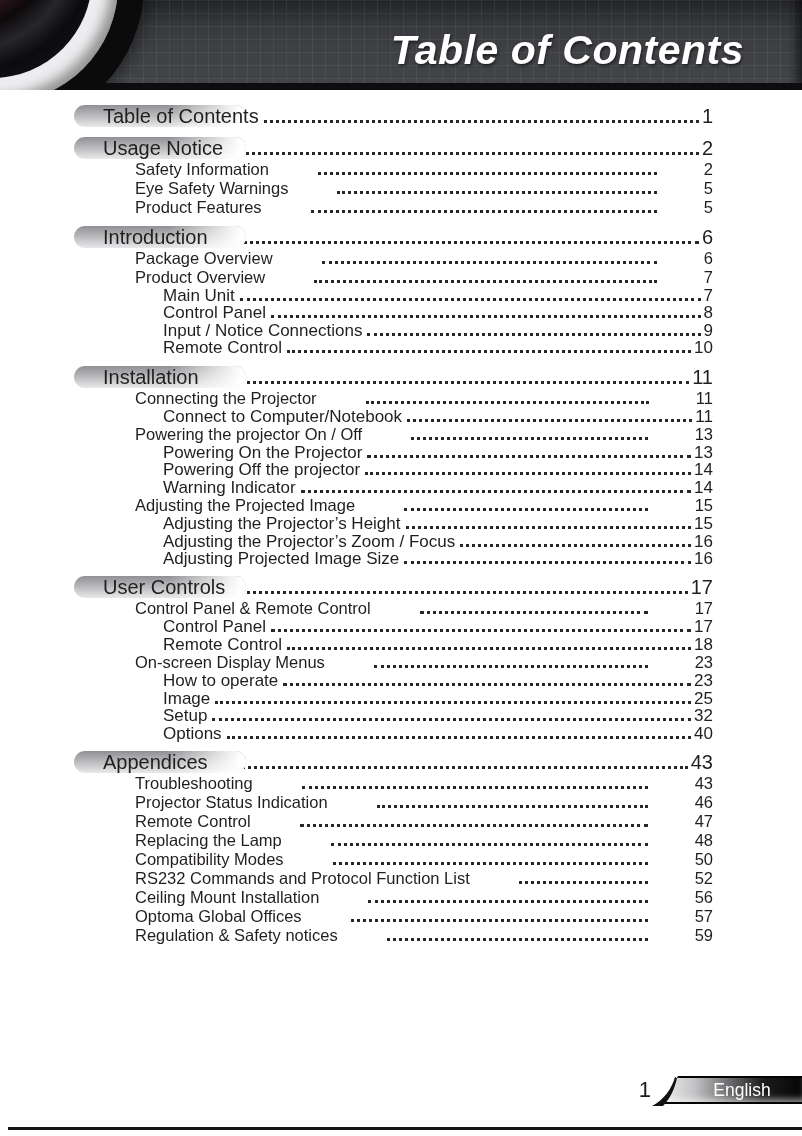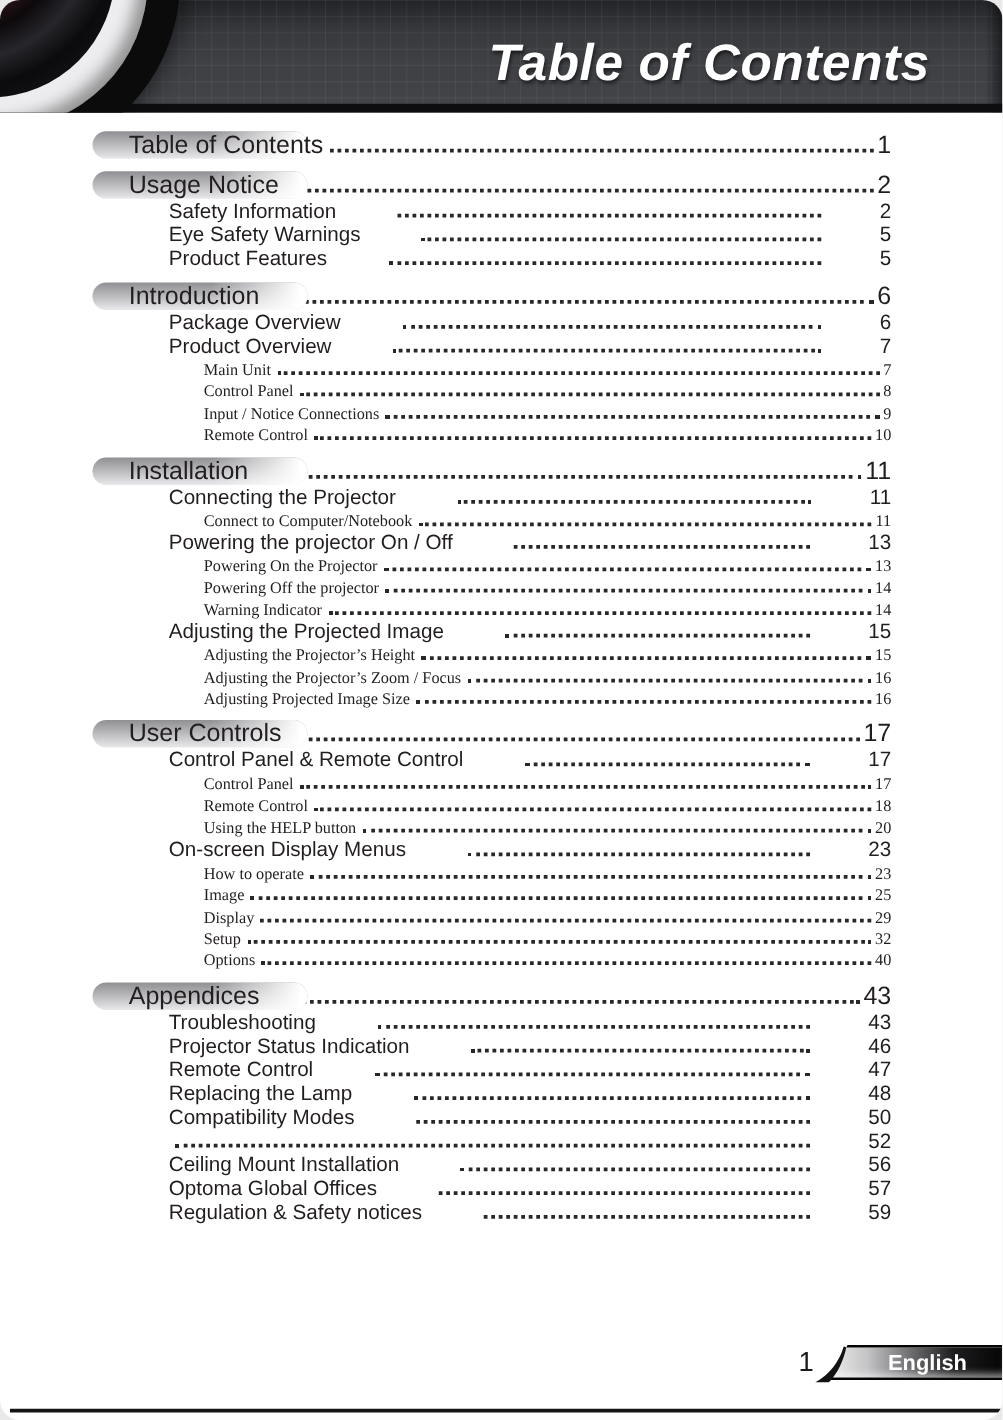--- a/index.html
+++ b/index.html
@@ -1,17 +1,17 @@
 <!DOCTYPE html>
 <html><head>
 <meta charset="utf-8">
 <style>
   html,body { margin:0; padding:0; }
   body { font-family:"Liberation Sans","DejaVu Sans",sans-serif; background:#e9e9e9; }
-  .page { position:relative; width:802px; height:1136px; background:#ffffff; overflow:hidden; margin:0 auto;border-radius:16px; }
+  .page { position:relative; width:802px; height:1136px; background:#ffffff; overflow:hidden; margin:0 auto; }
 
   
   .header {
     position:absolute; left:0; top:0; width:802px; height:90px;
     background:
       linear-gradient(to right, rgba(255,255,255,0.055) 1px, transparent 1px),
       linear-gradient(to bottom, rgba(255,255,255,0.055) 1px, transparent 1px),
       linear-gradient(to bottom, #232427 0%, #37393c 28%, #3e4044 55%, #434549 100%);
     background-size:13px 13px, 13px 13px, 100% 100%;
   }
@@ -46,21 +46,21 @@
   .toc { position:absolute; left:79px; top:96px; width:634px; color:#221e1f; }
   .toc-row { display:flex; align-items:baseline; position:relative; }
   .toc-row .lab { position:relative; z-index:1; white-space:nowrap; }
   .toc-row .pg  { position:relative; z-index:1; }
   .leader {
     flex:1 1 auto; min-width:10px; height:3px; margin:0 3px 0 5px;
     border-bottom:3px dotted #2b2728; align-self:baseline;
   }
   .lvl1 { font-size:20px;   line-height:23px;   margin-top:9px; }
   .lvl2 { font-size:16.5px; line-height:19px;   padding-left:56px;gap:44px; }
-  .lvl3 { font-size:13px; line-height:17.4px; padding-left:84px;font-family:Liberation Serif, serif; }
+  .lvl3 { font-size:17px; line-height:17.4px; padding-left:84px; }
   .lvl1 { padding-left:24px; }
   .pill {
     position:absolute; left:-5px; top:0; width:172px; height:22px; border-radius:11px;
     background:linear-gradient(to bottom, #909094 0%, #b7b7ba 45%, #e9e9ec 100%);
     z-index:0;
   }
   .pill::after {
     content:""; position:absolute; inset:0; border-radius:11px;
     background:linear-gradient(to right, rgba(255,255,255,0) 55%, #ffffff 97%);
   }
@@ -70,21 +70,21 @@
   .pageno { font-size:22px; line-height:27px; color:#1b1b1b; margin-right:1px; }
   .swoosh { margin-right:-13px; position:relative; z-index:2; margin-top:1px; }
   .lang-tab {
     width:138px; height:28px; box-sizing:border-box;
     clip-path:polygon(14px 0, 100% 0, 100% 100%, 0 100%);
     background:linear-gradient(to right, #ececec 0%, #c3c3c5 22%, #707073 46%, #1c1c1e 72%, #060607 100%);
     border-top:2px solid #040404; border-bottom:2px solid #040404;
     box-shadow:inset 0 -6px 6px -3px rgba(255,255,255,0.55);
     display:flex; align-items:center; justify-content:center; padding-left:18px;
   }
-  .lang-tab span { color:#ffffff; font-size:17.5px; line-height:18px;font-weight:bold; }
+  .lang-tab span { color:#ffffff; font-size:17.5px; line-height:18px; }
   .bottom-rule { position:absolute; left:8px; right:0; top:1127px; height:3px; background:#161415; }
 </style>
 </head>
 <body>
 
 <div class="page">
 
   <header class="header">
     <div class="lens">
       <div class="lens-chrome"></div>
@@ -227,46 +227,36 @@
       <div class="toc-row lvl3">
         <span class="lab">Control Panel</span>
         <span class="leader"></span>
         <span class="pg">17</span>
       </div>
       <div class="toc-row lvl3">
         <span class="lab">Remote Control</span>
         <span class="leader"></span>
         <span class="pg">18</span>
       </div>
-      <div class="toc-row lvl3">
-        <span class="lab">Using the HELP button</span>
-        <span class="leader"></span>
-        <span class="pg">20</span>
-      </div>
       <div class="toc-row lvl2">
         <span class="lab">On-screen Display Menus</span>
         <span class="leader"></span>
         <span class="pg">23</span>
       </div>
       <div class="toc-row lvl3">
         <span class="lab">How to operate</span>
         <span class="leader"></span>
         <span class="pg">23</span>
       </div>
       <div class="toc-row lvl3">
         <span class="lab">Image</span>
         <span class="leader"></span>
         <span class="pg">25</span>
       </div>
       <div class="toc-row lvl3">
-        <span class="lab">Display</span>
-        <span class="leader"></span>
-        <span class="pg">29</span>
-      </div>
-      <div class="toc-row lvl3">
         <span class="lab">Setup</span>
         <span class="leader"></span>
         <span class="pg">32</span>
       </div>
       <div class="toc-row lvl3">
         <span class="lab">Options</span>
         <span class="leader"></span>
         <span class="pg">40</span>
       </div>
       <div class="toc-row lvl1">
@@ -294,20 +284,21 @@
         <span class="lab">Replacing the Lamp</span>
         <span class="leader"></span>
         <span class="pg">48</span>
       </div>
       <div class="toc-row lvl2">
         <span class="lab">Compatibility Modes</span>
         <span class="leader"></span>
         <span class="pg">50</span>
       </div>
       <div class="toc-row lvl2">
+        <span class="lab">RS232 Commands and Protocol Function List</span>
         <span class="leader"></span>
         <span class="pg">52</span>
       </div>
       <div class="toc-row lvl2">
         <span class="lab">Ceiling Mount Installation</span>
         <span class="leader"></span>
         <span class="pg">56</span>
       </div>
       <div class="toc-row lvl2">
         <span class="lab">Optoma Global Offices</span>

